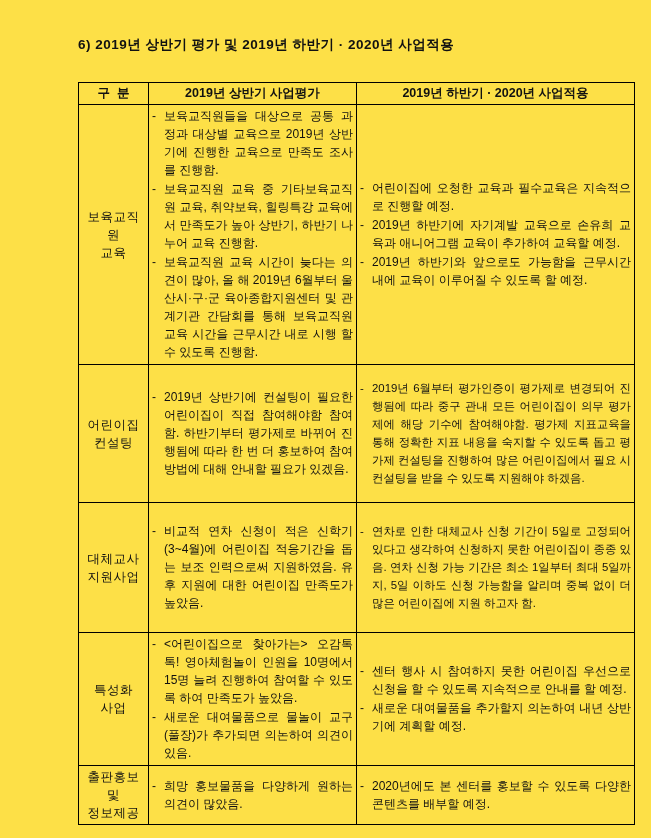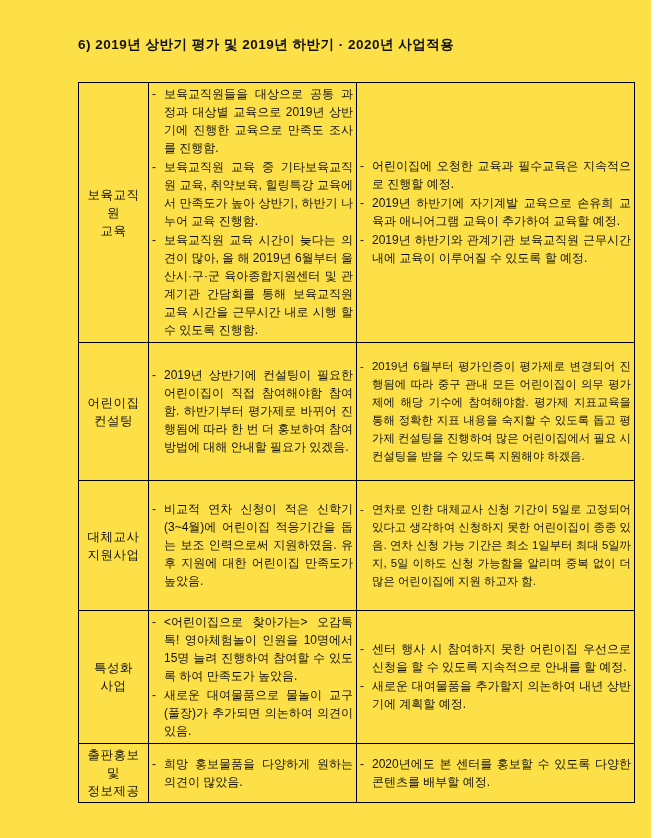--- a/index.html
+++ b/index.html
@@ -84,20 +84,25 @@
 
   <div class="doc-title">6) 2019년 상반기 평가 및 2019년 하반기 · 2020년 사업적용</div>
 
   <table class="report">
     <colgroup>
       <col style="width:70px">
       <col style="width:208px">
       <col style="width:278px">
     </colgroup>
     <tbody>
+      <tr>
+        <td class="hcell">구  분</td>
+        <td class="hcell">2019년 상반기 사업평가</td>
+        <td class="hcell">2019년 하반기 · 2020년 사업적용</td>
+      </tr>
 
       <tr class="r1">
         <td class="label-cell">보육교직원
 교육</td>
         <td class="content-cell">
           <div class="bullet">
             <span class="dash">-</span>
             <span class="btext">보육교직원들을 대상으로 공통 과정과 대상별 교육으로 2019년 상반기에 진행한 교육으로 만족도 조사를 진행함.</span>
           </div>
           <div class="bullet">
@@ -113,21 +118,21 @@
           <div class="bullet">
             <span class="dash">-</span>
             <span class="btext">어린이집에 오청한 교육과 필수교육은 지속적으로 진행할 예정.</span>
           </div>
           <div class="bullet">
             <span class="dash">-</span>
             <span class="btext">2019년 하반기에 자기계발 교육으로 손유희 교육과 애니어그램 교육이 추가하여 교육할 예정.</span>
           </div>
           <div class="bullet">
             <span class="dash">-</span>
-            <span class="btext">2019년 하반기와 관계기관 보육교직원 근무시간 내에 교육이 이루어질 수 있도록 할 예정.</span>
+            <span class="btext">2019년 하반기와 앞으로도 가능함을 근무시간 내에 교육이 이루어질 수 있도록 할 예정.</span>
           </div>
         </td>
       </tr>
 
       <tr class="r2">
         <td class="label-cell">어린이집
 컨설팅</td>
         <td class="content-cell">
           <div class="bullet">
             <span class="dash">-</span>

